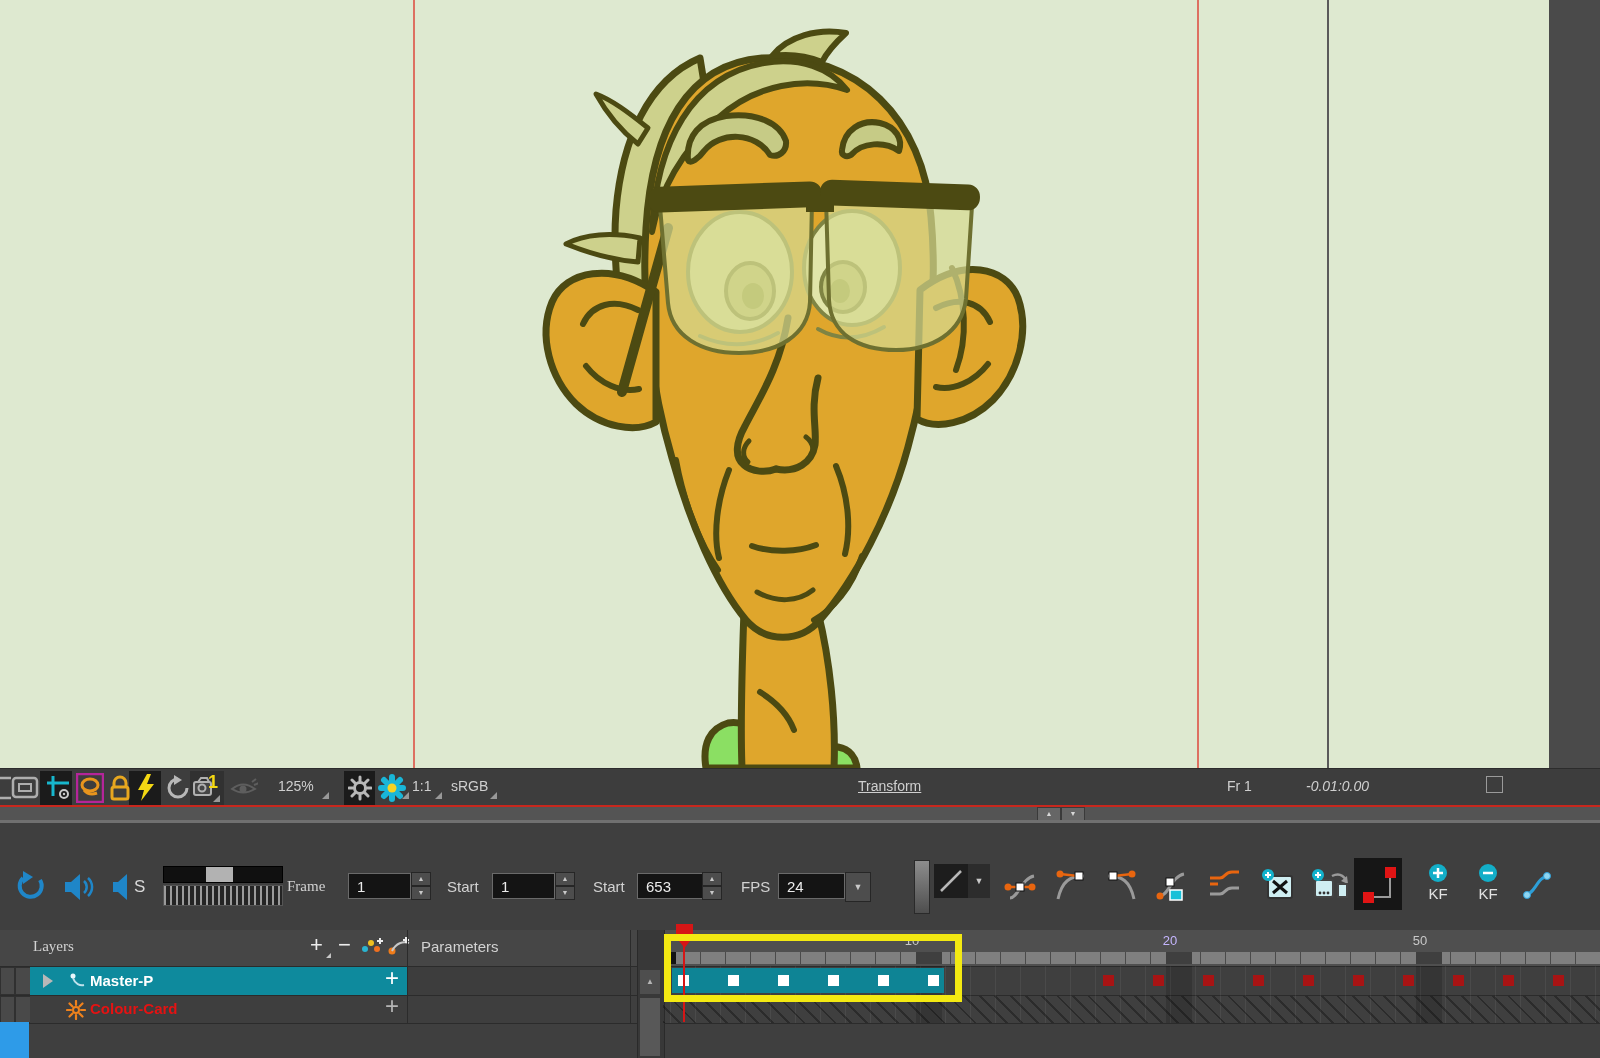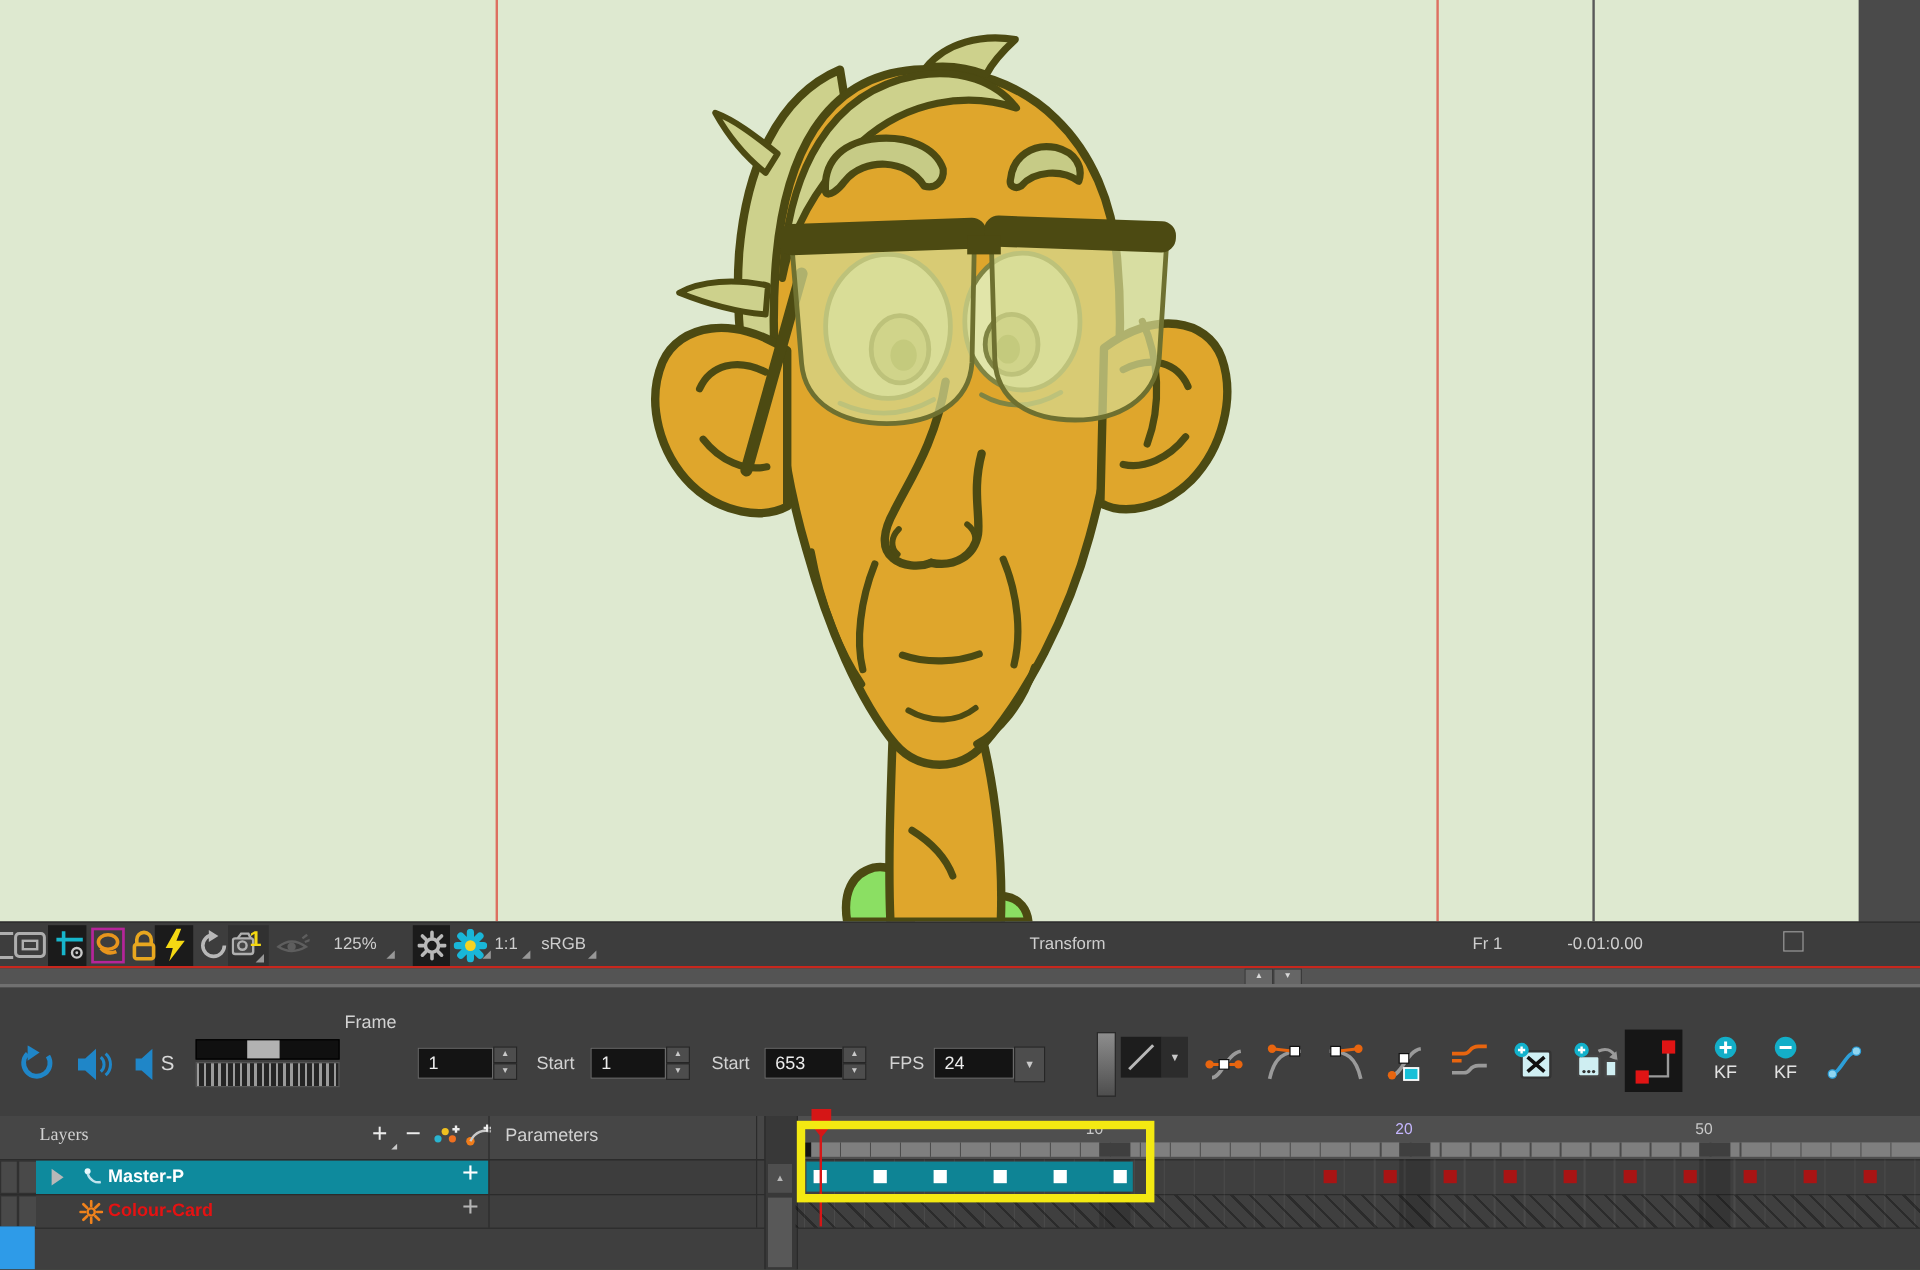--- a/index.html
+++ b/index.html
@@ -186,23 +186,23 @@
             </g>
             <circle cx="14" cy="14" r="4.5" fill="#f6d323"></circle>
           </svg></span>
     </div>
     <div class="abs ctri" style="left:402px;top:23px;"></div>
     <div class="abs txt" style="left:412px;top:9px;">1:1</div>
     <div class="abs ctri" style="left:435px;top:23px;"></div>
     <div class="abs txt" style="left:451px;top:9px;">sRGB</div>
     <div class="abs ctri" style="left:490px;top:23px;"></div>
 
-    <div class="abs txt" style="left:858px;top:9px;">Transform</div>
+    <div class="abs txt" style="left:858px;top:9px;text-decoration:underline;">Transform</div>
     <div class="abs txt" style="left:1227px;top:9px;">Fr 1</div>
-    <div class="abs txt" style="left:1306px;top:9px;">-0.01:0.00</div>
+    <div class="abs txt" style="left:1306px;top:9px;font-style:italic;">-0.01:0.00</div>
     <div class="abs" style="left:1486px;top:7px;width:15px;height:15px;border:1px solid #9a9a9a;"></div>
   </div>
 
   <div class="abs" style="left:0;top:805px;width:1600px;height:2px;background:#c8271d;"></div>
 
   <div class="abs" style="left:0;top:807px;width:1600px;height:13px;background:#545454;">
     <div class="abs" style="left:1037px;top:0;width:22px;height:12px;background:#666;border:1px solid #3a3a3a;color:#d8d8d8;font-size:7px;text-align:center;line-height:12px;">▲</div>
     <div class="abs" style="left:1061px;top:0;width:22px;height:12px;background:#666;border:1px solid #3a3a3a;color:#d8d8d8;font-size:7px;text-align:center;line-height:12px;">▼</div>
   </div>
   <div class="abs" style="left:0;top:820px;width:1600px;height:3px;background:#707070;"></div>
@@ -227,21 +227,21 @@
           <polygon points="1,11 6,11 15,3 15,29 6,21 1,21" fill="#1f86c8"></polygon>
         </svg>
       </span>
     <span style="color:#d8d8d8;font-size:17px;margin-left:2px;">S</span>
   </div>
   <div class="abs" style="left:163px;top:866px;width:118px;height:15px;background:#101010;border:1px solid #000;">
     <div class="abs" style="left:42px;top:0;width:27px;height:15px;background:#b2b2b2;"></div>
   </div>
   <div class="abs" style="left:163px;top:885px;width:118px;height:19px;border:1px solid #555;background:repeating-linear-gradient(90deg,#9a9a9a 0 2px,#242424 2px 6px);"></div>
 
-  <div class="abs lbl" style="left:287px;top:844px;">Frame</div>
+  <div class="abs lbl" style="left:287px;top:878px;font-family:Liberation Serif, serif;">Frame</div>
   <input class="field" style="left: 348px; top: 873px; width: 53px;" value="1">
   <div class="spin" style="left:411px;top:872px;">
       <div>▲</div>
       <div>▼</div>
     </div>
 
   <div class="abs lbl" style="left:447px;top:878px;">Start</div>
   <input class="field" style="left: 492px; top: 873px; width: 53px;" value="1">
   <div class="spin" style="left:555px;top:872px;">
       <div>▲</div>

